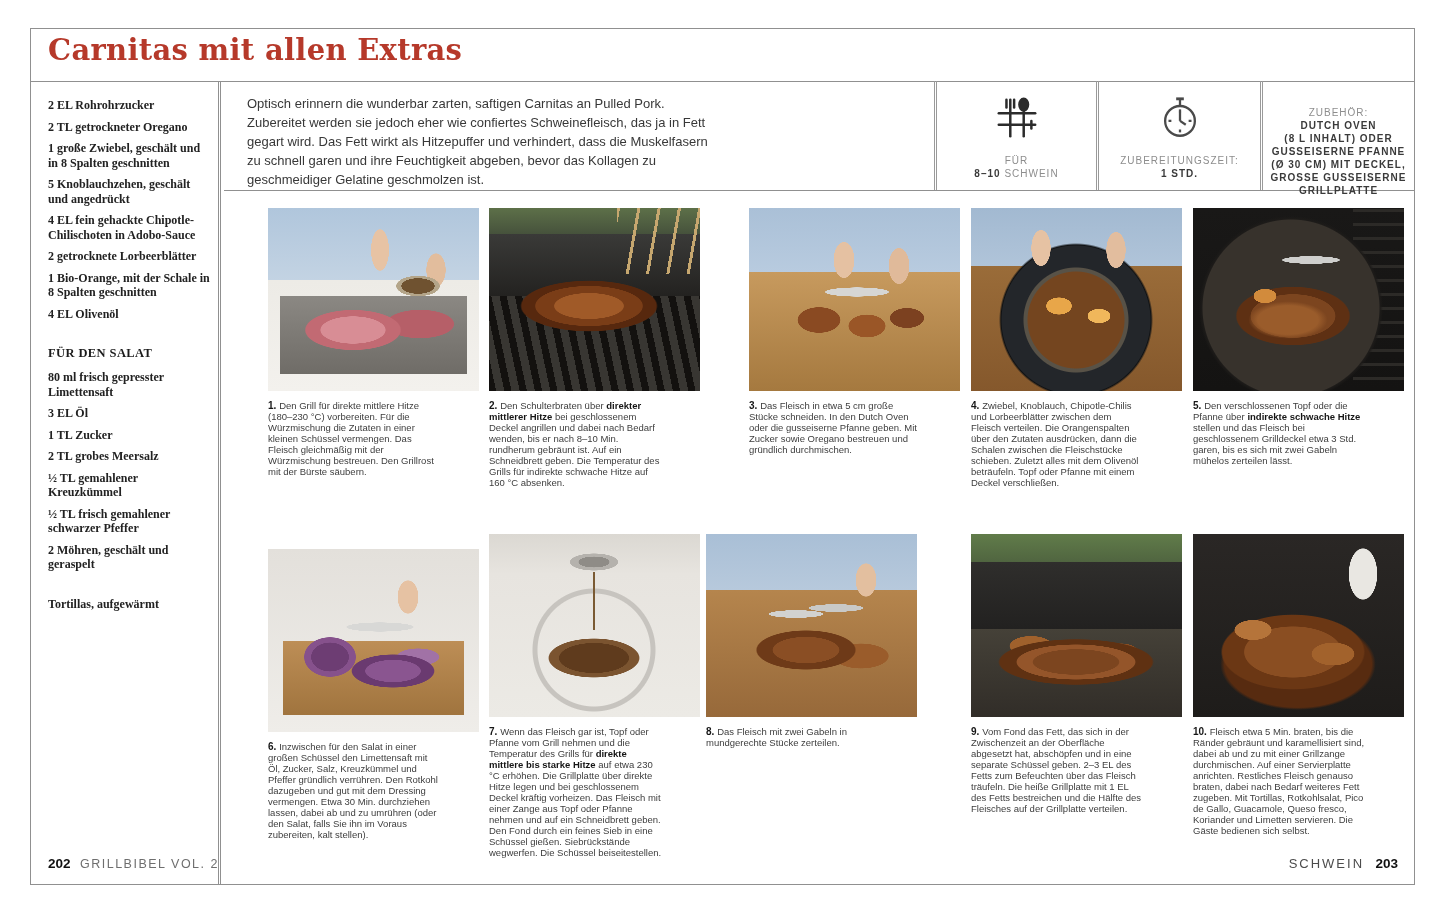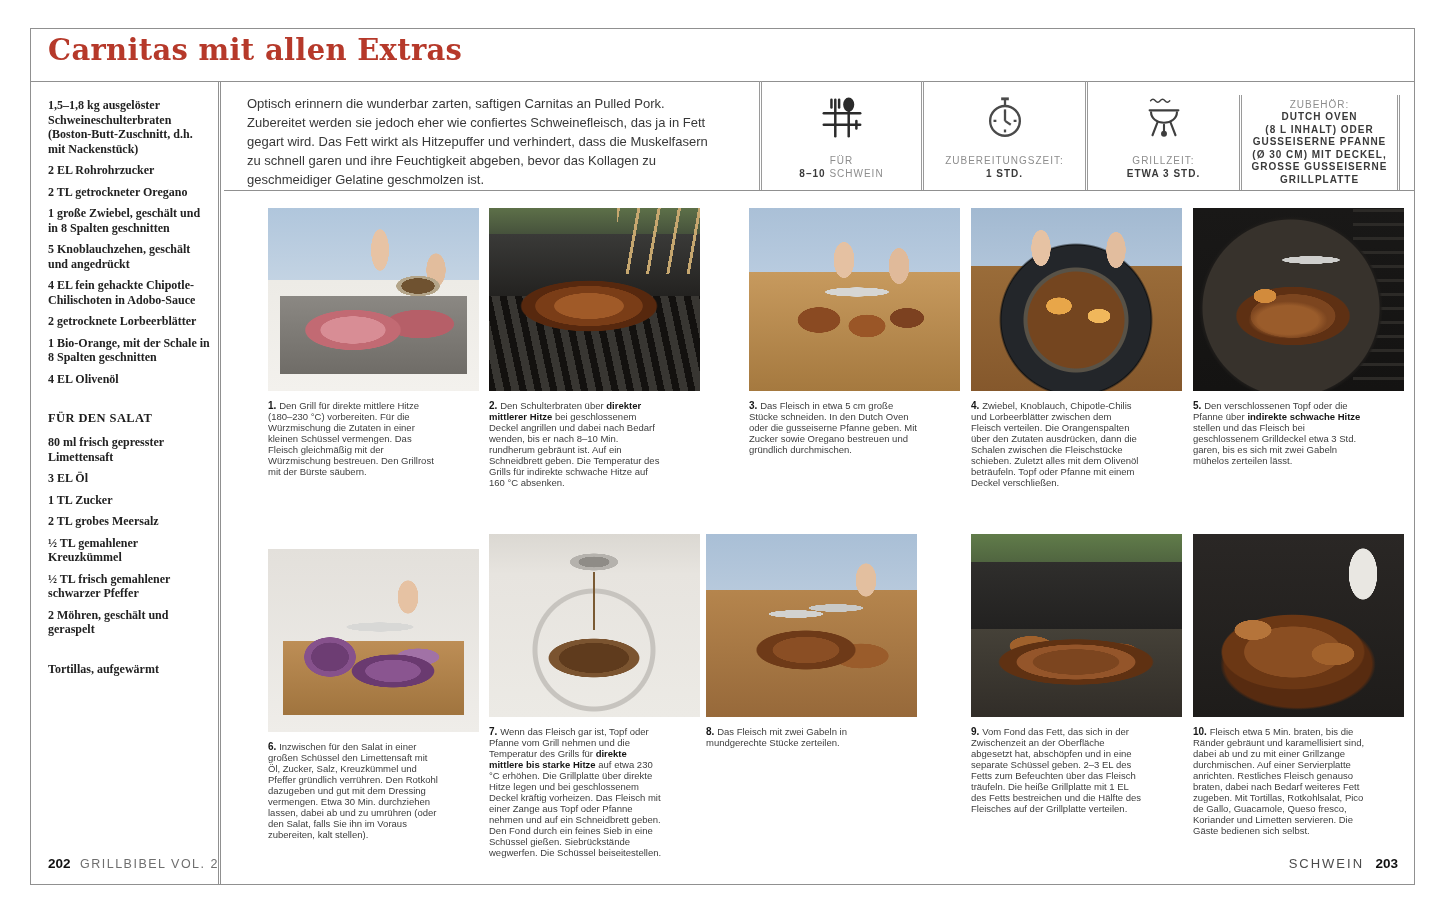--- a/index.html
+++ b/index.html
@@ -119,21 +119,20 @@
 </head>
 <body>
 
 <div class="frame" id="frame">
   <h1 class="page-title">Carnitas mit allen Extras</h1>
   <div class="rule-top"></div>
 
   <aside class="sidebar">
     <div id="sidebar-list">
         <div class="sb-section">
-          <div class="sb-item">1,5–1,8 kg ausgelöster Schweineschulterbraten (Boston-Butt-Zuschnitt, d.h. mit Nackenstück)</div>
           <div class="sb-item">2 EL Rohrohrzucker</div>
           <div class="sb-item">2 TL getrockneter Oregano</div>
           <div class="sb-item">1 große Zwiebel, geschält und in 8 Spalten geschnitten</div>
           <div class="sb-item">5 Knoblauchzehen, geschält und angedrückt</div>
           <div class="sb-item">4 EL fein gehackte Chipotle-Chilischoten in Adobo-Sauce</div>
           <div class="sb-item">2 getrocknete Lorbeerblätter</div>
           <div class="sb-item">1 Bio-Orange, mit der Schale in 8 Spalten geschnitten</div>
           <div class="sb-item">4 EL Olivenöl</div>
         </div>
         <div class="sb-section">
@@ -194,39 +193,20 @@
                 <line x1="20" y1="4" x2="28" y2="4" stroke-width="3"></line>
               </g>
             </svg>
           </div>
           <div class="ibox-label">
             <div class="ibox-line"><span>ZUBEREITUNGSZEIT:</span></div>
             <div class="ibox-line"><strong>1 STD.</strong></div>
           </div>
         </div>
         <div class="ibox">
-          <div class="ibox-icon">
-            <svg viewBox="0 0 48 48" xmlns="http://www.w3.org/2000/svg">
-              <g fill="none" stroke="#3e3e3e" stroke-width="2.2" stroke-linecap="round">
-                <path d="M10 6 q2.5 -3 5 0 t5 0 t5 0 t5 0" stroke-width="1.5"></path>
-                <path d="M9 16 h30"></path>
-                <path d="M10.5 18 a13.5 11 0 0 0 27 0"></path>
-                <line x1="17" y1="29" x2="12" y2="42"></line>
-                <line x1="31" y1="29" x2="36" y2="42"></line>
-                <line x1="24" y1="31" x2="24" y2="38"></line>
-                <circle cx="24" cy="40.5" r="2" fill="#3e3e3e"></circle>
-              </g>
-            </svg>
-          </div>
-          <div class="ibox-label">
-            <div class="ibox-line"><span>GRILLZEIT:</span></div>
-            <div class="ibox-line"><strong>ETWA 3 STD.</strong></div>
-          </div>
-        </div>
-        <div class="ibox">
           <div class="ibox-label">
             <div class="ibox-line"><span>ZUBEHÖR:</span></div>
             <div class="ibox-line"><strong>DUTCH OVEN</strong></div>
             <div class="ibox-line"><strong>(8 L INHALT) ODER</strong></div>
             <div class="ibox-line"><strong>GUSSEISERNE PFANNE</strong></div>
             <div class="ibox-line"><strong>(Ø 30 CM) MIT DECKEL,</strong></div>
             <div class="ibox-line"><strong>GROSSE GUSSEISERNE</strong></div>
             <div class="ibox-line"><strong>GRILLPLATTE</strong></div>
           </div>
         </div>

